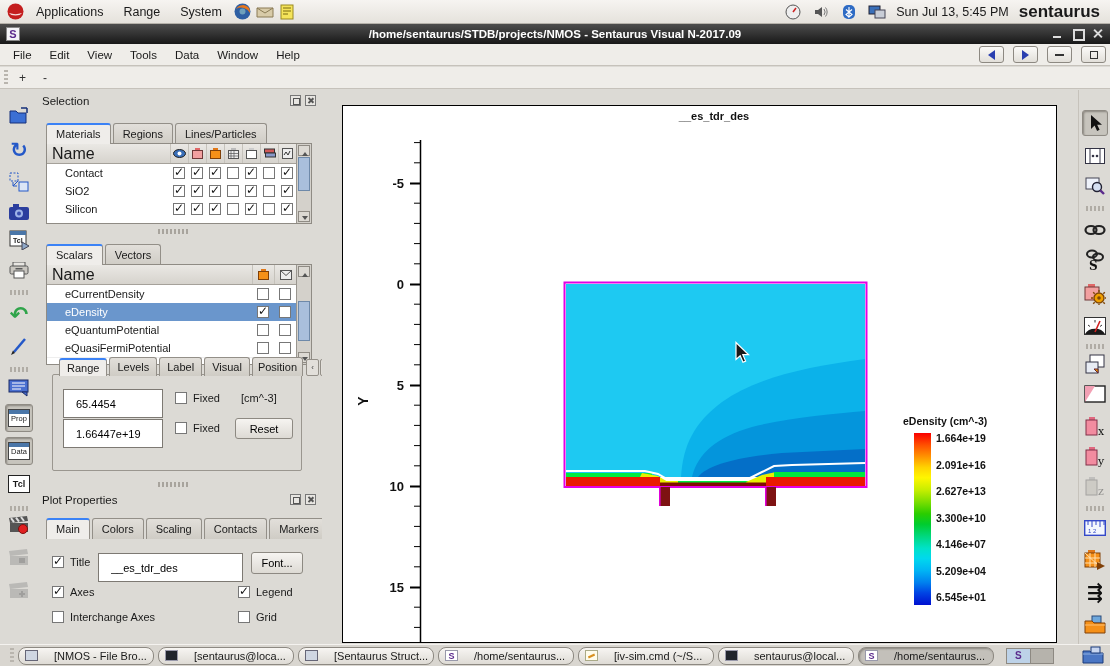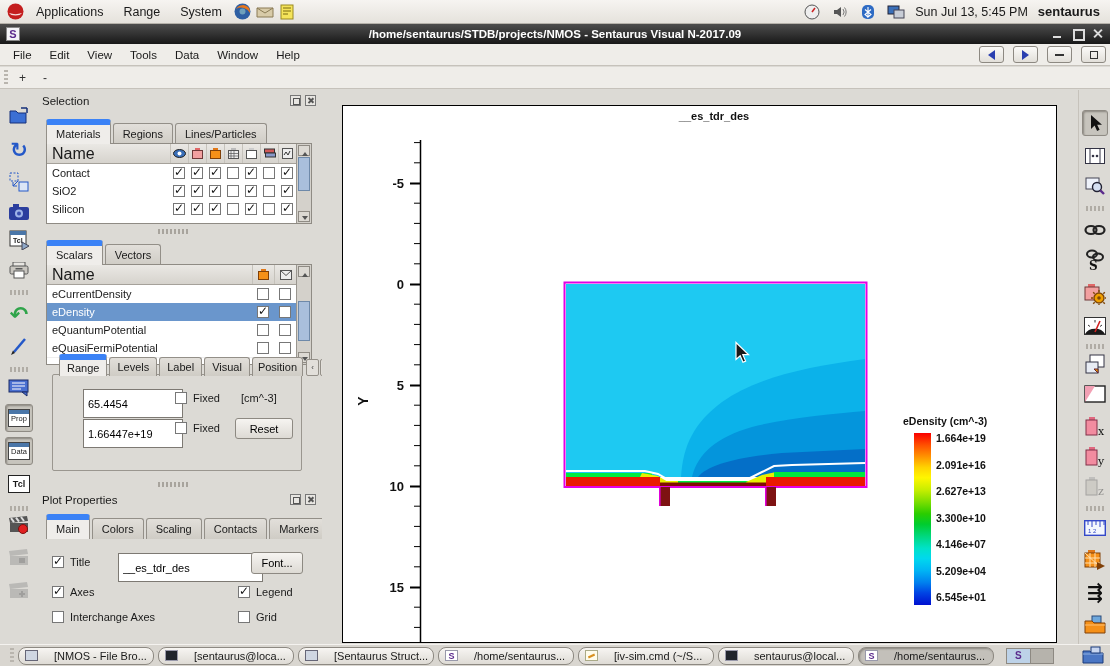--- a/index.html
+++ b/index.html
@@ -6,21 +6,21 @@
   body { font-family:"Liberation Sans","DejaVu Sans",sans-serif; }
   .screen { position:relative; width:1110px; height:666px; overflow:hidden; background:#DCDAD5; font-size:11px; color:#1a1a1a; }
 
   
   .gnome-panel { position:absolute; left:0; top:0; width:1110px; height:24px;
     background:linear-gradient(#F6F4F1,#E5E2DC); border-bottom:1px solid #b5b1aa;
     display:flex; align-items:center; gap:4px; padding:0 6px; font-size:12px; }
   .gp-menu { padding:2px 8px; font-size:12.5px; }
   .gp-right { margin-left:auto; display:flex; align-items:center; gap:10px; }
   .gp-clock { font-size:12.5px; }
-  .gp-user { font-weight:bold; font-size:13px; margin-right:4px; }
+  .gp-user { font-weight:bold; font-size:17px; margin-right:4px; }
   .tray-ico { width:18px; height:18px; display:flex; align-items:center; justify-content:center; }
 
   
   .titlebar { position:absolute; left:0; top:24px; width:1110px; height:20px;
     background:linear-gradient(#4d4d4d,#181818); display:flex; align-items:center; padding:0 6px; }
   .tb-title { position:absolute; left:0; right:0; text-align:center; color:#fff; font-weight:bold; font-size:11.5px; }
   .tb-ico { width:14px; height:14px; background:#f4f4f8; border:1px solid #888; display:flex; align-items:center; justify-content:center; color:#5a2a8c; font-weight:bold; font-size:11px; z-index:2; }
   .tb-btns { margin-left:auto; display:flex; gap:8px; z-index:2; }
   .tb-btn { width:12px; height:12px; position:relative; }
   .glyph-min::after { content:""; position:absolute; left:1px; bottom:2px; width:8px; height:2px; background:#ddd; }
@@ -63,42 +63,42 @@
   .dock-header { position:absolute; left:4px; right:6px; height:15px; display:flex; align-items:center; }
   .dock-title { font-size:11.5px; }
   .dock-btns { margin-left:auto; display:flex; gap:4px; }
   .dock-b { width:11px; height:11px; border:1px solid #777; background:#E8E6E2; position:relative; }
   .dock-b.fl::after { content:""; position:absolute; left:2px; top:2px; width:5px; height:5px; border:1px solid #555; }
   .dock-b.cl::before,.dock-b.cl::after { content:""; position:absolute; left:4px; top:1px; width:1.5px; height:7px; background:#555; }
   .dock-b.cl::before { transform:rotate(45deg);} .dock-b.cl::after { transform:rotate(-45deg);}
 
   .tabs { position:absolute; display:flex; align-items:flex-end; height:25px; }
   .tab { padding:4px 9px 4px; background:linear-gradient(#E2DFDA,#CFCCC5); border:1px solid #938f88; border-bottom:none; border-radius:3px 3px 0 0; margin-right:2px; font-size:11px; white-space:nowrap; }
-  .tab.active { background:#EFEDEA; border-top:6px solid #3b82f6; padding-top:3px; position:relative; z-index:2; }
+  .tab.active { background:#EFEDEA; border-top:2px solid #3b82f6; padding-top:3px; position:relative; z-index:2; }
   .tab-sc { width:13px; height:17px; border:1px solid #938f88; border-radius:2px; background:#E2DFDA; display:flex; align-items:center; justify-content:center; margin-left:1px; font-size:8px; color:#444; }
 
   .tbl { position:absolute; background:#fff; border:1px solid #8f8b84; display:flex; flex-direction:column; overflow:hidden; }
   .tbl-head { display:flex; align-items:center; background:linear-gradient(#EAE8E4,#D6D3CD); border-bottom:1px solid #a5a19a; height:20px; flex:none; }
   .tbl-head .hname { flex:1; padding-left:5px; font-size:16px; }
   .hcol { width:18px; display:flex; justify-content:center; align-items:center; flex:none; height:100%; border-left:1px solid #c5c2bb; }
   .tbl-row { display:flex; align-items:center; height:18px; flex:none; }
-  .tbl-row .rname { flex:1; padding-left:5px; white-space:nowrap; overflow:hidden; }
+  .tbl-row .rname { flex:1; padding-left:18px; white-space:nowrap; overflow:hidden; }
   .tbl-row.sel { background:#6A96CC; color:#fff; }
   .ccol { width:18px; display:flex; justify-content:center; flex:none; }
   .cb { width:12px; height:12px; background:#fff; border:1px solid #777; position:relative; }
   .cb.checked::after { content:"✓"; position:absolute; left:0px; top:-3px; font-size:12px; font-weight:bold; color:#111; }
   .vscroll { width:15px; flex:none; background:#D4D1CB; border-left:1px solid #9a968f; position:absolute; right:0; top:0; bottom:0; }
   .vs-up,.vs-dn { position:absolute; left:1px; width:12px; height:11px; background:#DCD9D3; border:1px solid #8f8b84; }
   .vs-up { top:1px; } .vs-dn { bottom:1px; }
   .vs-up::after { content:""; position:absolute; left:2.5px; top:3px; border:3px solid transparent; border-bottom:4px solid #555; }
   .vs-dn::after { content:""; position:absolute; left:2.5px; top:4px; border:3px solid transparent; border-top:4px solid #555; }
   .vs-th { position:absolute; left:1px; width:12px; background:#A9BFDC; border:1px solid #6E89A9; }
 
   .groupbox { position:absolute; border:1px solid #9a968f; border-radius:2px; }
-  .field { background:#fff; border:1px solid #7d7973; height:29px; font-size:11px; padding:0 4px; font-family:"Liberation Sans",sans-serif;margin-left:20px; }
+  .field { background:#fff; border:1px solid #7d7973; height:29px; font-size:11px; padding:0 12px; font-family:"Liberation Sans",sans-serif; }
   .btn { background:linear-gradient(#F6F4F1,#DDDAD4); border:1px solid #8d8982; border-radius:3px; font-size:11px; text-align:center; }
   .chk-row { position:absolute; display:flex; align-items:center; gap:6px; font-size:11px; }
 
   .splitter { position:absolute; left:120px; width:30px; height:5px; background:repeating-linear-gradient(90deg,#a8a49d 0 2px,transparent 2px 4px); }
 
   
   .plot-svg { position:absolute; left:20px; top:15px; }
 
   
   .taskbar { position:absolute; left:0; top:644px; width:1110px; height:22px; background:#D9D6D0; border-top:1px solid #f4f2ef; display:flex; align-items:center; gap:4px; padding-left:10px; }

